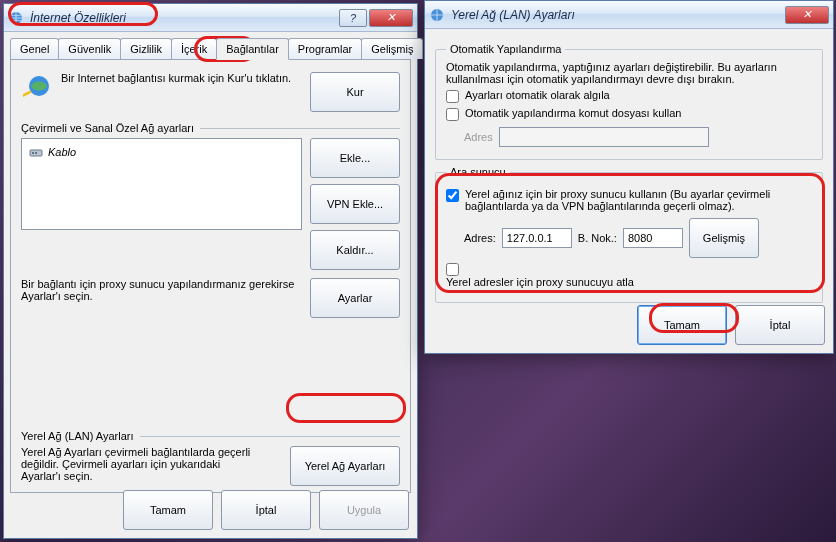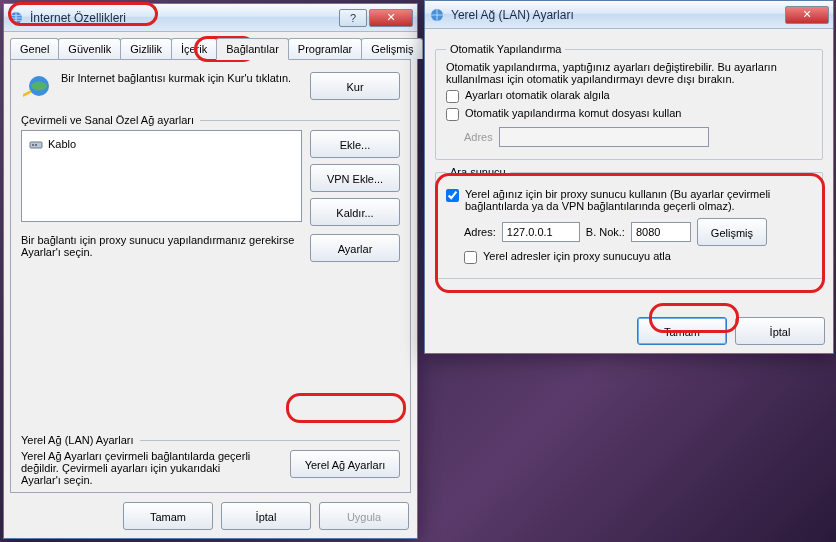--- a/index.html
+++ b/index.html
@@ -1,36 +1,36 @@
 <!DOCTYPE html>
 <html><head>
 <meta charset="utf-8">
 <style>
   * { box-sizing: border-box; font-family: "Segoe UI", Tahoma, sans-serif; font-size: 11px; }
   body { margin: 0; width: 836px; height: 542px; background: linear-gradient(135deg, #6a4a7a 0%, #3a2850 40%, #5a3a6a 70%, #2a1a3a 100%); position: relative; }
   .window { position: absolute; background: #f0f0f0; border: 1px solid #5a7aa8; box-shadow: 0 4px 20px rgba(0,0,0,.4); }
-  .titlebar { height: 28px; background: linear-gradient(#f8fbff,#dce9f8 45%,#c7dbf2 50%,#dfeaf7); display: flex; align-items: center; padding: 0 4px; border-bottom: 1px solid #a8b8d0; }
+  .titlebar { height: 28px; background: linear-gradient(#f8fbff,#dce9f8 45%,#c7dbf2 50%,#dfeaf7); display: flex; align-items: center; padding: 0 4px; border-bottom: 1px solid #a8b8d0; font-style: italic; }
   .tb-icon { width: 16px; height: 16px; margin-right: 6px; }
   .tb-title { flex: 1; color: #1a2a4a; font-size: 12px; }
   .tb-btns { display: flex; }
   .tb-btn { width: 28px; height: 18px; margin-left: 2px; border: 1px solid #7a8aa0; background: linear-gradient(#eef4fb,#cfdff0); border-radius: 2px; display: flex; align-items: center; justify-content: center; font-size: 11px; color: #2a3a5a; cursor: pointer; }
   .tb-btn.close { background: linear-gradient(#f08080,#c03030); color: #fff; width: 44px; }
   .tabs { display: flex; padding: 6px 6px 0; background: #f0f0f0; }
   .tab { padding: 4px 9px; border: 1px solid #9aa8ba; border-bottom: none; background: linear-gradient(#fefefe,#e8eef6); margin-right: -1px; border-radius: 3px 3px 0 0; cursor: pointer; position: relative; }
   .tab.active { background: #f0f0f0; z-index: 2; border-bottom: 1px solid #f0f0f0; margin-bottom: -1px; }
   .tabpanel { border: 1px solid #9aa8ba; margin: 0 6px 6px; padding: 8px 10px 8px; background: #f0f0f0; height: calc(100% - 28px - 28px - 44px); overflow: hidden; position: relative; }
   .row { display: flex; align-items: flex-start; margin: 4px 0; }
   .globe { width: 32px; height: 32px; margin-right: 8px; }
-  .btn { min-width: 90px; height: 28px; padding: 8px 10px; border: 1px solid #8a98aa; background: linear-gradient(#fefefe,#e4eaf2); border-radius: 3px; cursor: pointer; }
+  .btn { min-width: 90px; height: 40px; padding: 8px 10px; border: 1px solid #8a98aa; background: linear-gradient(#fefefe,#e4eaf2); border-radius: 3px; cursor: pointer; }
   .btn.wide { min-width: 110px; margin-left: 29px; }
   .btn-col { margin-left: auto; display: flex; flex-direction: column; gap: 6px; align-items: flex-end; }
   .group-header { display: flex; align-items: center; margin: 10px 0 4px; }
   .group-header .line { flex: 1; height: 1px; background: #b8c0cc; margin-left: 6px; }
   .listbox { border: 1px solid #8a98aa; background: #fff; height: 92px; padding: 4px; overflow: auto; }
-  .listitem { display: flex; align-items: center; padding: 1px 2px; cursor: pointer; }
+  .listitem { display: flex; align-items: center; padding: 1px 2px; cursor: pointer; font-style: italic; }
   .listitem .ic { width: 16px; height: 16px; margin-right: 4px; }
   fieldset { border: 1px solid #c0c8d4; border-radius: 2px; padding: 6px 10px 10px; margin: 6px 0; }
   legend { padding: 0 4px; margin-top: 36px; }
   .checkbox { display: flex; align-items: flex-start; margin: 4px 0; }
   .checkbox input { margin: 1px 6px 0 0; }
   .form-row { display: flex; align-items: center; gap: 6px; margin: 6px 0 2px 18px; }
   .txt { border: 1px solid #8a98aa; background: #fff; height: 20px; padding: 0 4px; }
   .bottom-btns { position: absolute; right: 8px; bottom: 8px; display: flex; gap: 8px; }
   .circle-red { position: absolute; border: 3px solid #e02020; border-radius: 14px; pointer-events: none; }
   .lan-section { position: absolute; left: 10px; right: 10px; bottom: 6px; }
@@ -166,26 +166,26 @@
     </fieldset>
 
     <fieldset style="position:relative;">
       <legend>Ara sunucu</legend>
       <label class="checkbox">
         <input type="checkbox" checked="" style="">
         <span>Yerel ağınız için bir proxy sunucu kullanın (Bu ayarlar çevirmeli bağlantılarda ya da VPN bağlantılarında geçerli olmaz).</span>
       </label>
       <div class="form-row">
         <span>Adres:</span>
-        <input class="txt" style="width: 78px;" value="127.0.0.1">
+        <input class="txt" style="width: 70px;" value="127.0.0.1">
         <span>B. Nok.:</span>
         <input class="txt" style="width: 60px;" value="8080">
         <button class="btn" style="min-width:70px;">Gelişmiş</button>
       </div>
-      <label class="checkbox" style="margin-left:18px;">
+      <label class="checkbox" style="flex-direction:column;">
         <input type="checkbox" style="">
         <span>Yerel adresler için proxy sunucuyu atla</span>
       </label>
     </fieldset>
 
     <div class="bottom-btns">
       <button class="btn" style="border:1px solid #3a78c8; box-shadow:0 0 0 1px #6fb0f0 inset;">Tamam</button>
       <button class="btn">İptal</button>
     </div>
 

